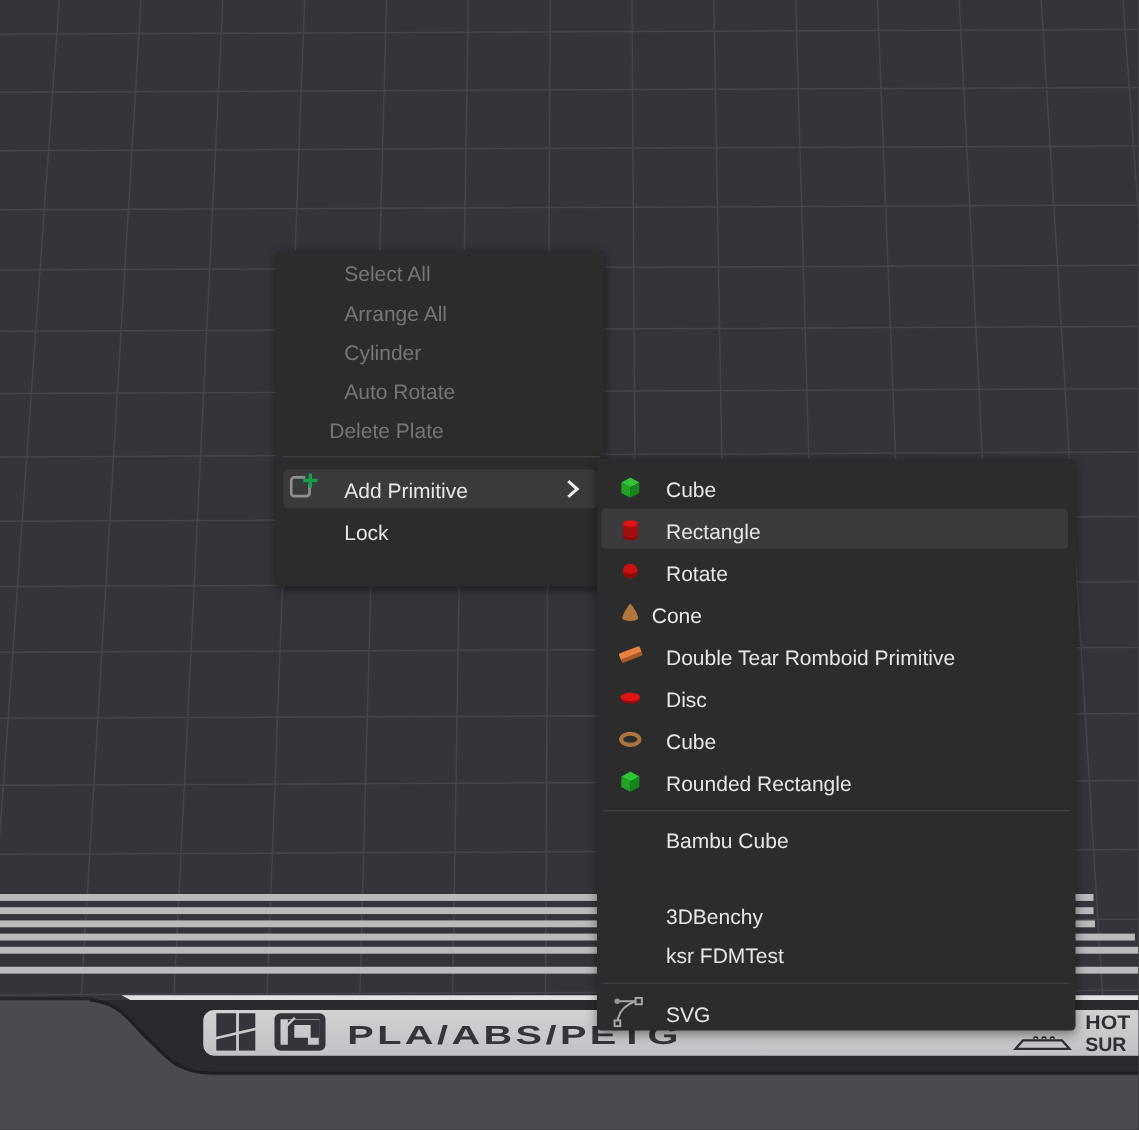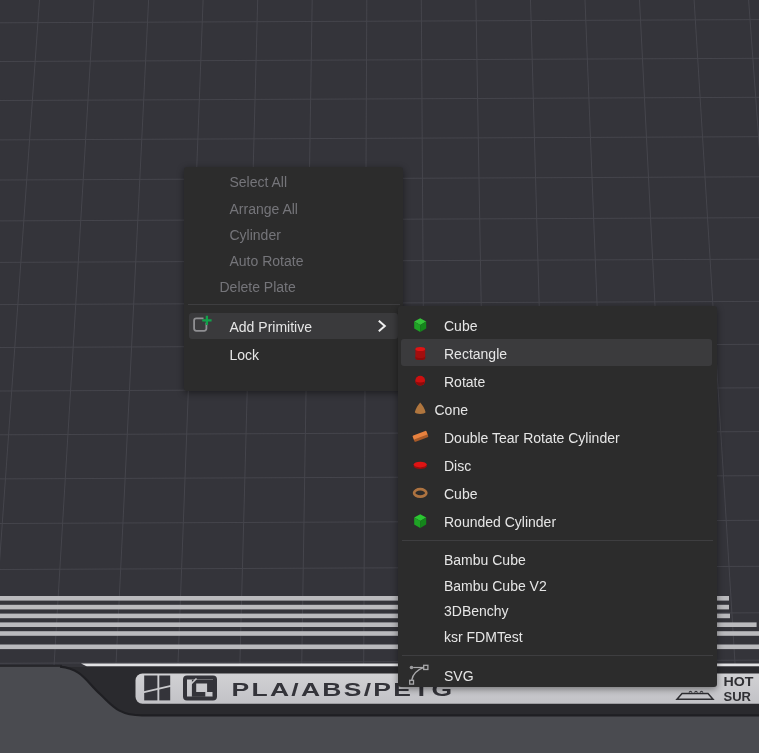--- a/index.html
+++ b/index.html
@@ -99,27 +99,26 @@
   </svg>
   <div class="it" style="left:46px;top:175px">Lock</div>
 </div>
 
 <div class="menu" id="m2">
   <div class="hl" style="left:3.5px;top:33.4px;width:310.5px;height:27px;background:#3B3B3D"></div>
   <div class="it" style="left:46.5px;top:6.8px">Cube</div>
   <div class="it" style="left:46.5px;top:34.9px">Rectangle</div>
   <div class="it" style="left:46.5px;top:62.9px">Rotate</div>
   <div class="it" style="left:37px;top:91px">Cone</div>
-  <div class="it" style="left:46.5px;top:119px">Double Tear Rotate Cylinder</div>
+  <div class="it" style="left:46.5px;top:119px">Double Tear Romboid Primitive</div>
   <div class="it" style="left:46.5px;top:147.1px">Disc</div>
   <div class="it" style="left:46.5px;top:175.1px">Cube</div>
-  <div class="it" style="left:46.5px;top:203.2px">Rounded Cylinder</div>
+  <div class="it" style="left:46.5px;top:203.2px">Rounded Rectangle</div>
   <div class="sep" style="left:4px;right:4px;top:234.3px"></div>
   <div class="it" style="left:46.5px;top:241.4px">Bambu Cube</div>
-  <div class="it" style="left:46.5px;top:266.9px">Bambu Cube V2</div>
   <div class="it" style="left:46.5px;top:292.4px">3DBenchy</div>
   <div class="it" style="left:46.5px;top:317.9px">ksr FDMTest</div>
   <div class="sep" style="left:4px;right:4px;top:349.1px"></div>
   <div class="it" style="left:46.5px;top:356.8px">SVG</div>
   <svg class="ico" style="left:8px;top:8px" width="30" height="360" viewBox="0 0 30 360">
 
     <g transform="translate(8,4.3)">
       <polygon points="6.2,0 12.2,3.3 6.2,6.6 0.2,3.3" fill="#35C33A"></polygon>
       <polygon points="0.2,3.3 6.2,6.6 6.2,13.6 0.2,10.3" fill="#1FA325"></polygon>
       <polygon points="12.2,3.3 6.2,6.6 6.2,13.6 12.2,10.3" fill="#14861B"></polygon>

